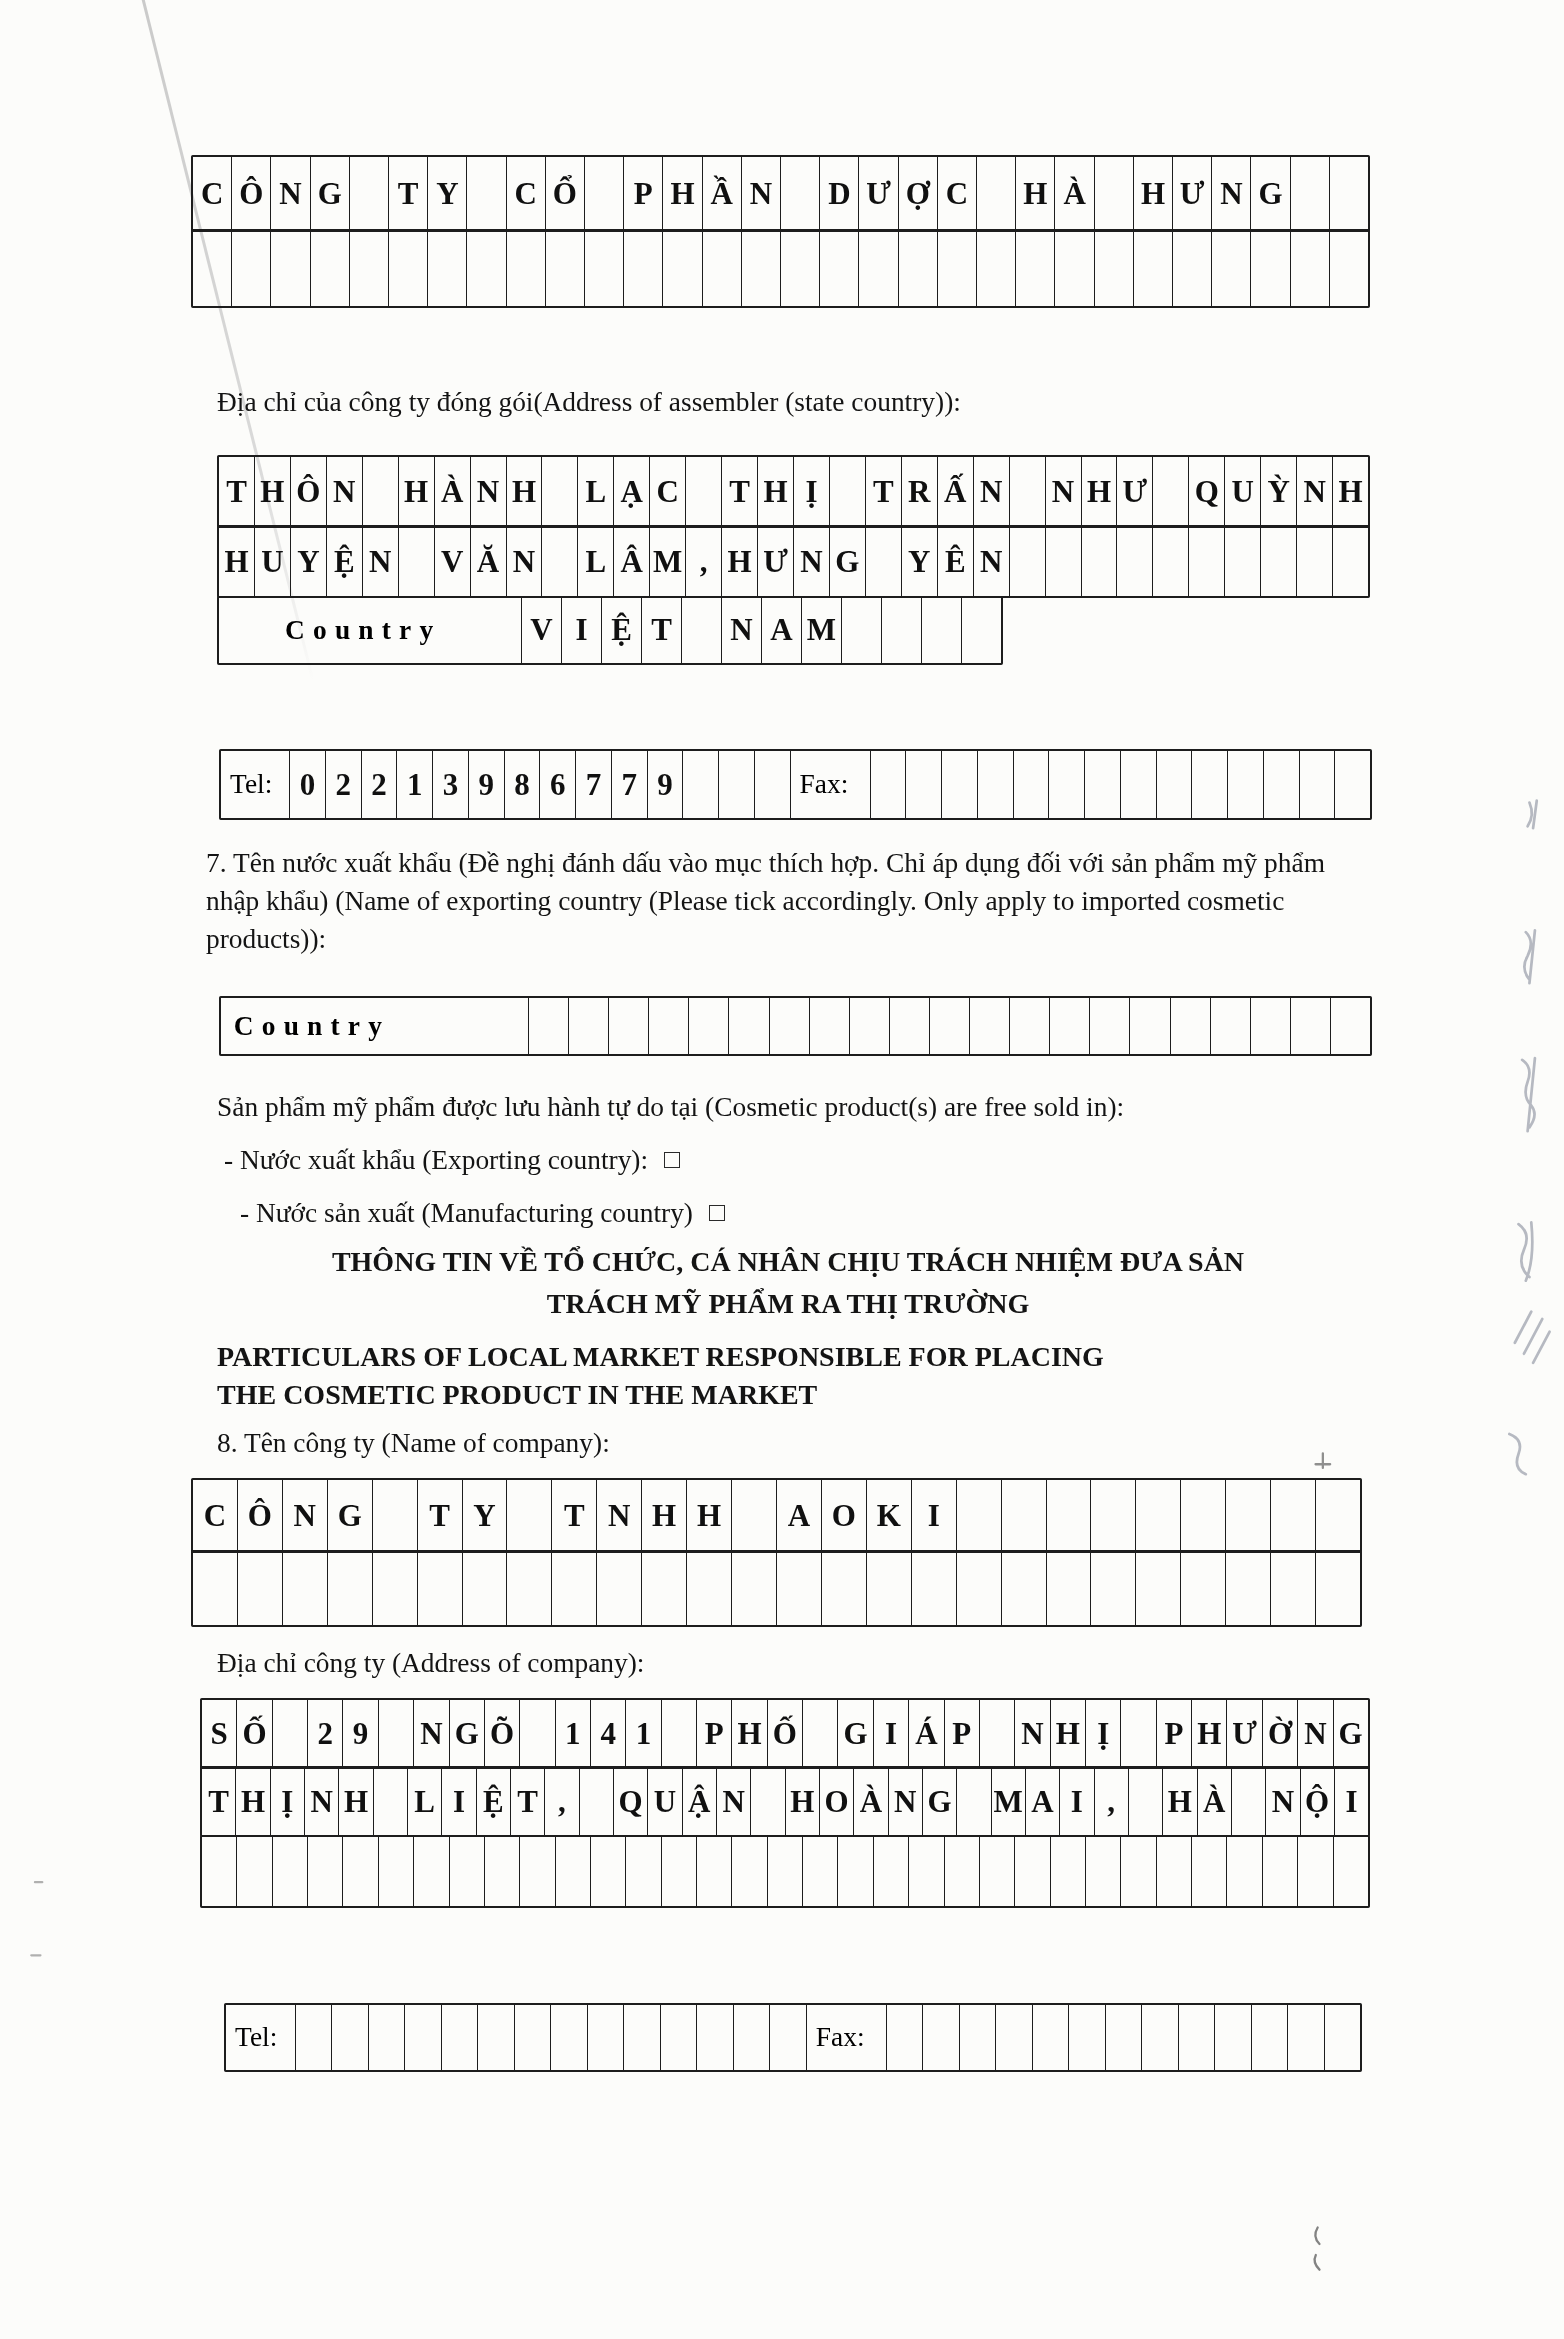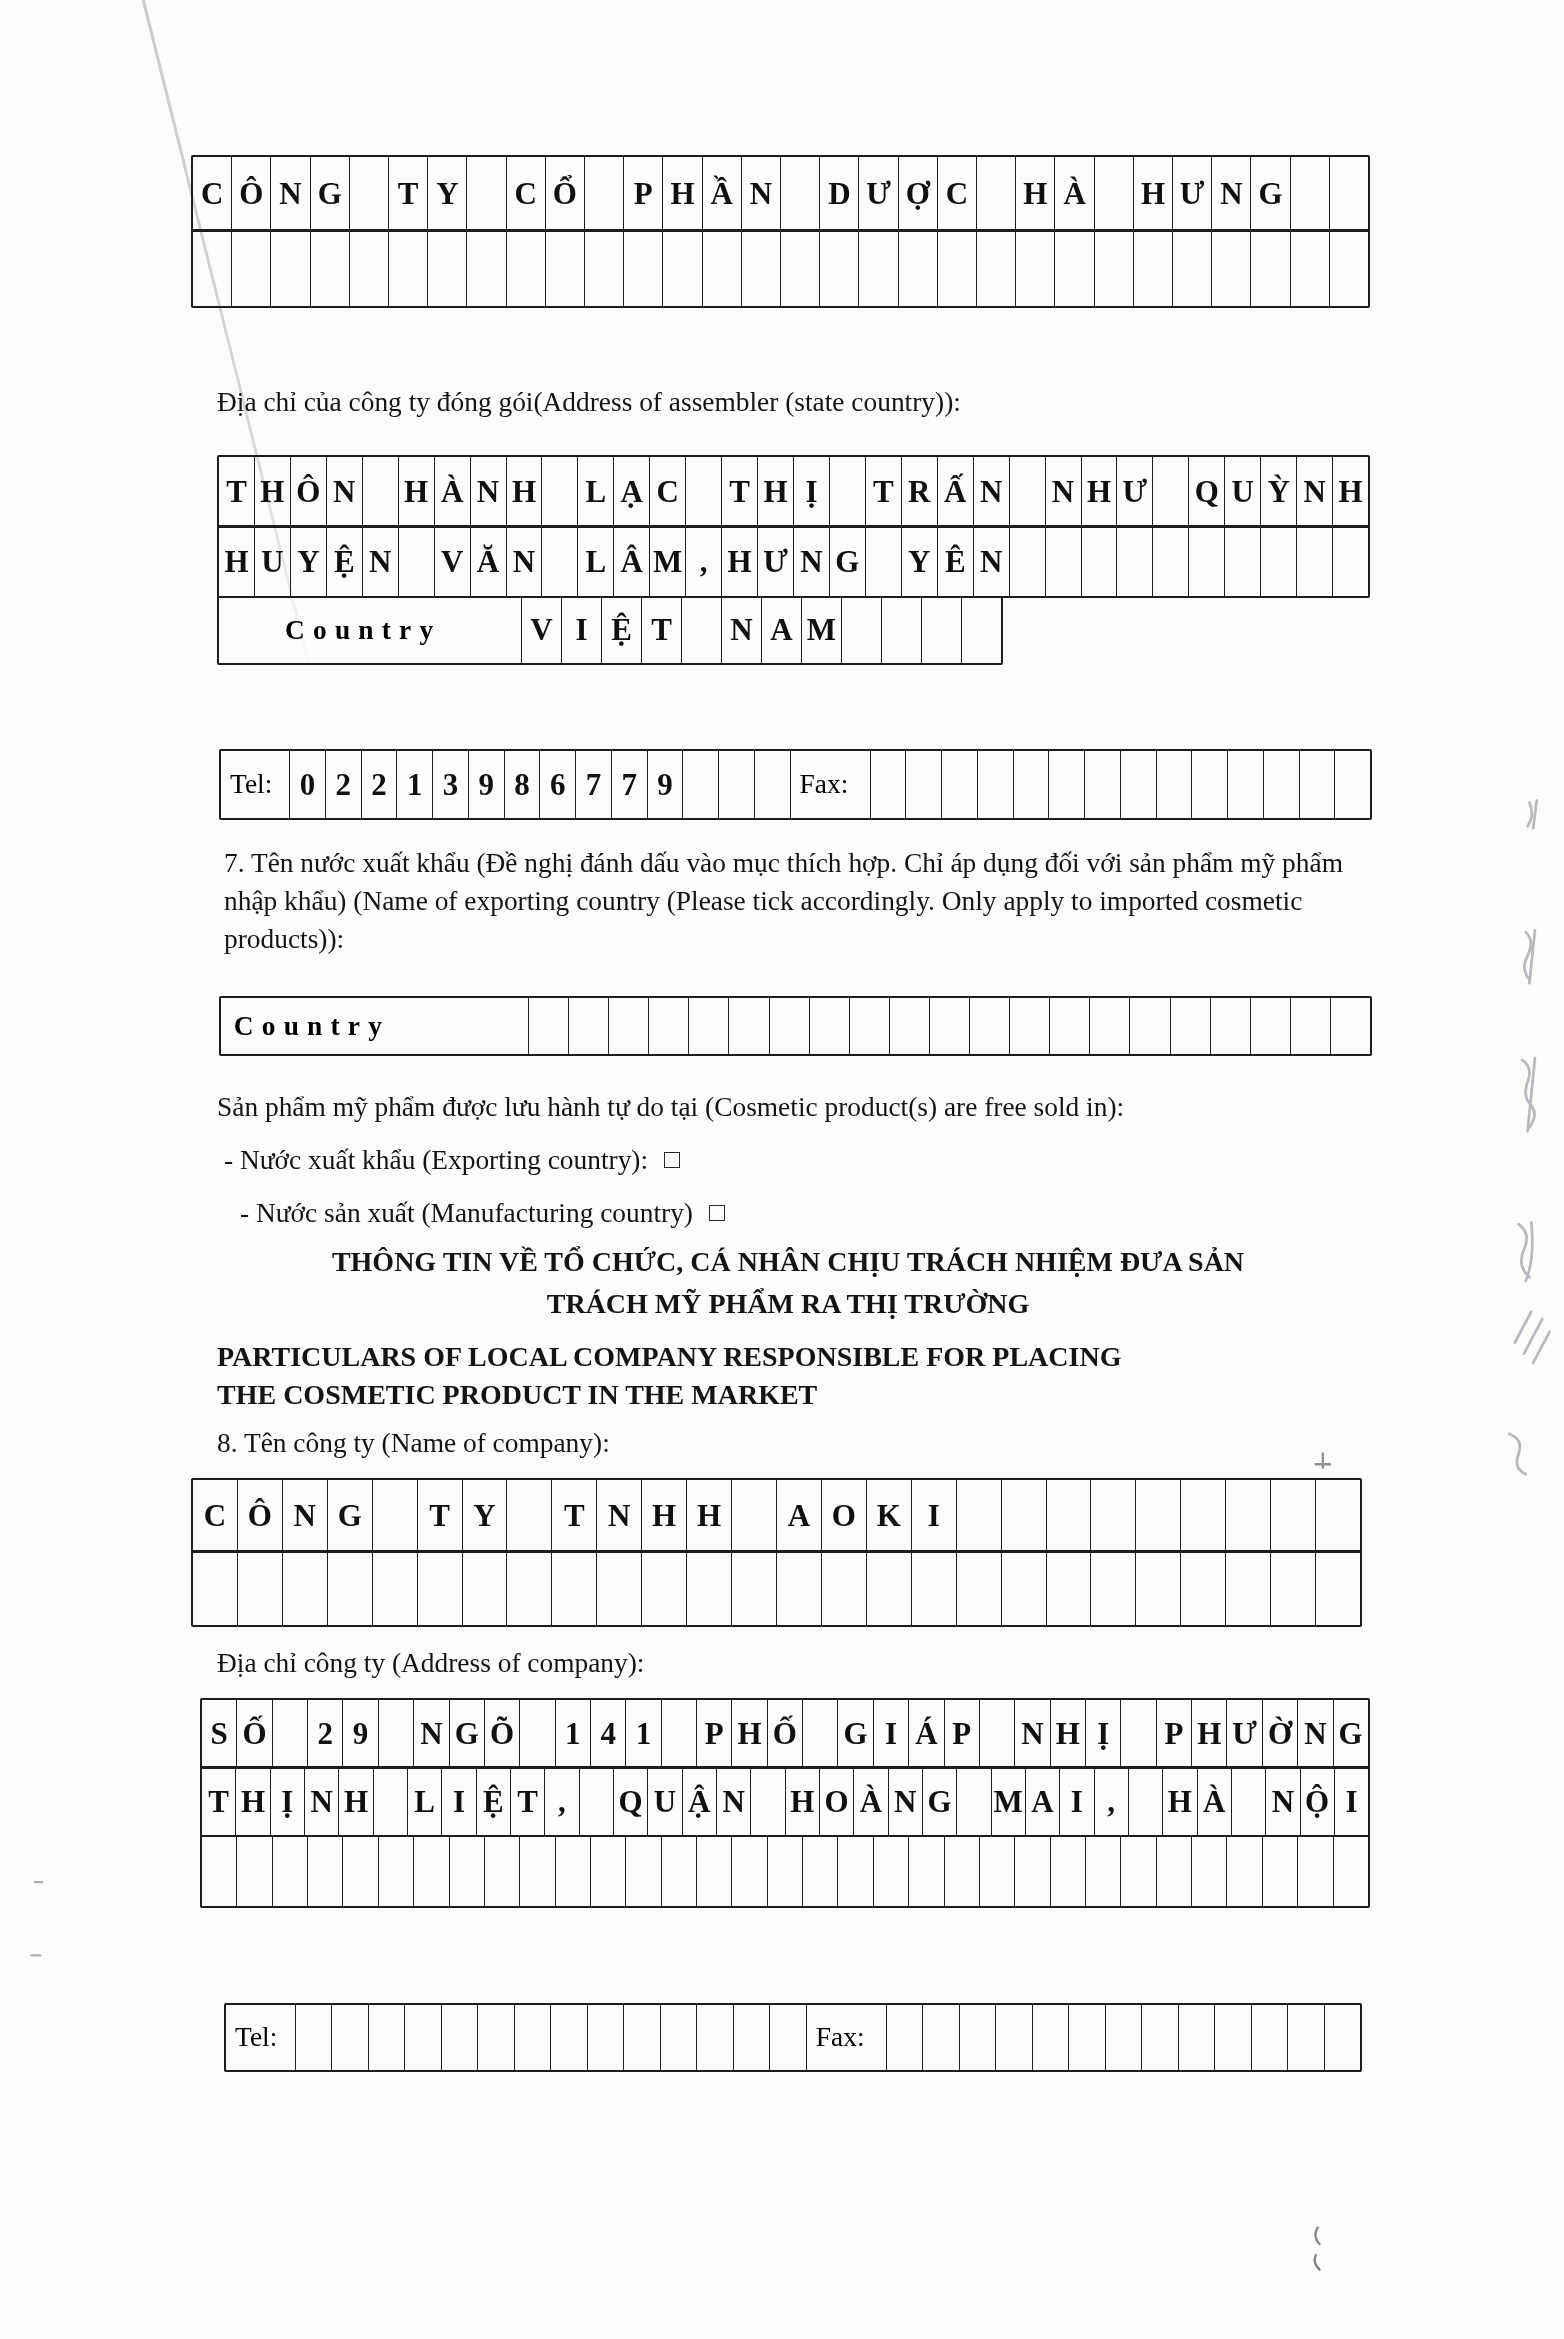--- a/index.html
+++ b/index.html
@@ -242,21 +242,21 @@
           <span class="cell"></span>
           <span class="cell"></span>
           <span class="cell"></span>
           <span class="cell"></span>
           <span class="cell"></span>
           <span class="cell"></span>
         </span>
     </div>
   </div>
 
-  <div class="text" style="left:224px; top:845px; width:1142px;">7. Tên nước xuất khẩu (Đề nghị đánh dấu vào mục thích hợp. Chỉ áp dụng đối với sản phẩm mỹ phẩm nhập khẩu) (Name of exporting country (Please tick accordingly. Only apply to imported cosmetic products)):</div>
+  <div class="text" style="left:206px; top:845px; width:1142px;">7. Tên nước xuất khẩu (Đề nghị đánh dấu vào mục thích hợp. Chỉ áp dụng đối với sản phẩm mỹ phẩm nhập khẩu) (Name of exporting country (Please tick accordingly. Only apply to imported cosmetic products)):</div>
 
   <div class="grid" style="left:219px; top:996px;">
     <div class="grid-row" style="width:1153px; height:60px;">
       <span class="cell-label lbl-spread" style="width:307px; padding-left:12.8px;">Country</span>
       <span class="cells" style="flex:1 1 0;">
           <span class="cell"></span>
           <span class="cell"></span>
           <span class="cell"></span>
           <span class="cell"></span>
           <span class="cell"></span>
@@ -291,21 +291,21 @@
     <span>- Nước sản xuất (Manufacturing country)</span>
     <span class="checkbox"></span>
   </div>
 
   <div class="text bold center" style="left:217px; top:1241px; width:1142px; font-size:28px; line-height:1.5;">
     <div>THÔNG TIN VỀ TỔ CHỨC, CÁ NHÂN CHỊU TRÁCH NHIỆM ĐƯA SẢN</div>
     <div>TRÁCH MỸ PHẨM RA THỊ TRƯỜNG</div>
   </div>
 
   <div class="text bold" style="left:217px; top:1338px; width:1142px; font-size:28px; line-height:1.35;">
-    <div>PARTICULARS OF LOCAL COMPANY RESPONSIBLE FOR PLACING</div>
+    <div>PARTICULARS OF LOCAL MARKET RESPONSIBLE FOR PLACING</div>
     <div>THE COSMETIC PRODUCT IN THE MARKET</div>
   </div>
 
   <div class="text" style="left:217px; top:1425px; width:1133px;">8. Tên công ty (Name of company):</div>
 
   <div class="grid" style="left:191px; top:1478px;">
     <div class="grid-row" style="width:1171px; height:75px;">
         <span class="cell">C</span>
         <span class="cell">Ô</span>
         <span class="cell">N</span>

